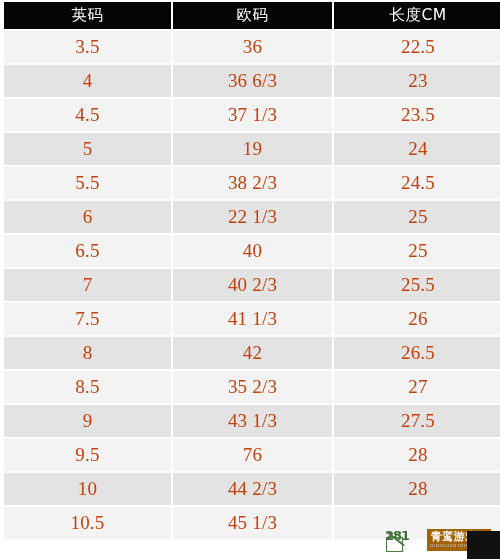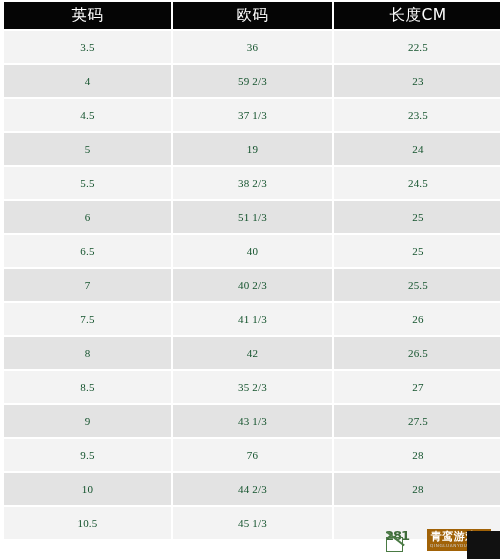--- a/index.html
+++ b/index.html
@@ -44,22 +44,22 @@
     letter-spacing: 0.5px;
     text-align: center;
     vertical-align: middle;
     padding: 0;
   }
 
   tbody td {
     height: 32px;
     text-align: center;
     vertical-align: middle;
-    font-size: 11px;
-    color: #14532d;
+    font-size: 19px;
+    color: #c2410c;
     padding: 0;
     letter-spacing: 0.2px;
     white-space: nowrap;
   }
 
   tbody tr.odd td  { background: #f3f3f3; }
   tbody tr.even td { background: #e3e3e3; }
 
   
   .watermark {
@@ -164,41 +164,41 @@
       </tr>
     </thead>
     <tbody>
       <tr class="odd">
         <td>3.5</td>
         <td>36</td>
         <td>22.5</td>
       </tr>
       <tr class="even">
         <td>4</td>
-        <td>59 2/3</td>
+        <td>36 6/3</td>
         <td>23</td>
       </tr>
       <tr class="odd">
         <td>4.5</td>
         <td>37 1/3</td>
         <td>23.5</td>
       </tr>
       <tr class="even">
         <td>5</td>
         <td>19</td>
         <td>24</td>
       </tr>
       <tr class="odd">
         <td>5.5</td>
         <td>38 2/3</td>
         <td>24.5</td>
       </tr>
       <tr class="even">
         <td>6</td>
-        <td>51 1/3</td>
+        <td>22 1/3</td>
         <td>25</td>
       </tr>
       <tr class="odd">
         <td>6.5</td>
         <td>40</td>
         <td>25</td>
       </tr>
       <tr class="even">
         <td>7</td>
         <td>40 2/3</td>

